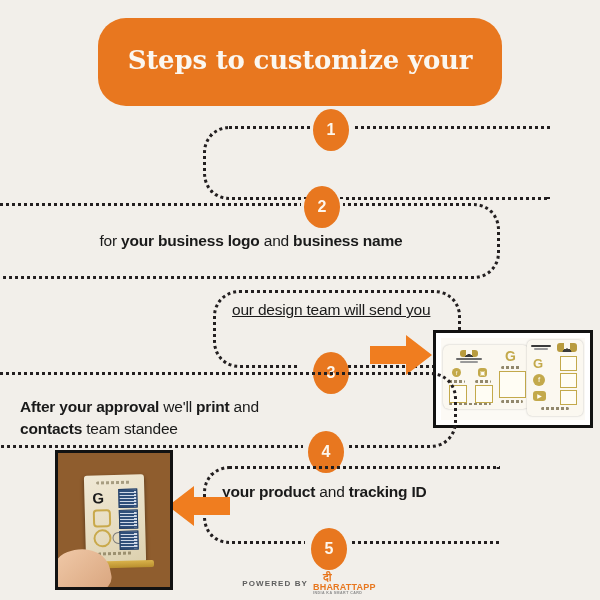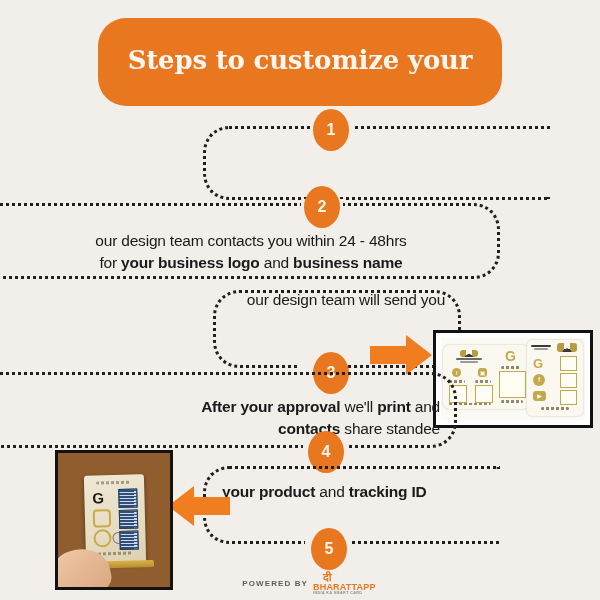--- a/index.html
+++ b/index.html
@@ -161,32 +161,31 @@
 
   <div class="dbox" style="left:203px;top:126px;width:347px;height:74px;border-right:none;border-top-right-radius:0;border-bottom-right-radius:0;"></div>
   <div class="mask" style="left:310px;top:122px;width:42px;height:10px;"></div>
   <div class="num" style="left:313px;top:109px;">
     <span>1</span>
   </div>
 
   <div class="dbox" style="left:-30px;top:203px;width:530px;height:76px;border-left:none;border-top-left-radius:0;border-bottom-left-radius:0;"></div>
   <div class="mask" style="left:301px;top:199px;width:42px;height:10px;"></div>
   <div class="dbox-txt" style="left:18px;top:230px;width:466px;text-align:center;">
-    <div><span>our design team contacts you within 24 - 48hrs</span></div>
     <div>
       <span>for </span><b>your business logo</b><span> and </span><b>business name</b>
     </div>
   </div>
   <div class="num" style="left:304px;top:186px;">
     <span>2</span>
   </div>
 
   <div class="dbox" style="left:213px;top:290px;width:248px;height:78px;"></div>
   <div class="mask" style="left:300px;top:362px;width:46px;height:12px;"></div>
-  <div class="dbox-txt" style="left:232px;top:289px;width:228px;text-align:center;">
+  <div class="dbox-txt" style="left:232px;top:299px;width:228px;text-align:left;text-decoration:underline;">
     <div><span>our design team will send you</span></div>
   </div>
   <div class="num" style="left:313px;top:352px;">
     <span>3</span>
   </div>
 
   <div class="arrow" style="left:370px;top:333px;width:62px;height:44px;">
     <svg viewBox="0 0 62 44" width="62" height="44" aria-hidden="true">
       <polygon points="0,13 36,13 36,2 62,22 36,42 36,31 0,31" fill="#F07D1F"></polygon>
     </svg>
@@ -230,26 +229,26 @@
         <div class="gold-box" style="position:absolute;right:6px;top:33px;width:15px;height:13px;"></div>
         <div class="gold-box" style="position:absolute;right:6px;top:50px;width:15px;height:13px;"></div>
         <div class="scribble" style="position:absolute;left:14px;top:67px;width:28px;"></div>
       </div>
 
     </div>
   </div>
 
   <div class="dbox" style="left:-30px;top:372px;width:487px;height:76px;border-left:none;border-top-left-radius:0;border-bottom-left-radius:0;"></div>
   <div class="mask" style="left:303px;top:442px;width:46px;height:12px;"></div>
-  <div class="dbox-txt" style="left:20px;top:396px;width:420px;text-align:right;">
+  <div class="dbox-txt" style="left:20px;top:396px;width:420px;text-align:left;">
     <div>
       <b>After your approval</b><span>  we'll </span><b>print</b><span> and</span>
     </div>
     <div>
-      <b>contacts</b><span> share standee</span>
+      <b>contacts</b><span> team standee</span>
     </div>
   </div>
   <div class="num" style="left:308px;top:431px;">
     <span>4</span>
   </div>
 
   <div class="dbox" style="left:203px;top:466px;width:297px;height:78px;border-right:none;border-top-right-radius:0;border-bottom-right-radius:0;"></div>
   <div class="mask" style="left:305px;top:538px;width:44px;height:12px;"></div>
   <div class="dbox-txt" style="left:222px;top:481px;width:272px;text-align:left;">
     <div>

